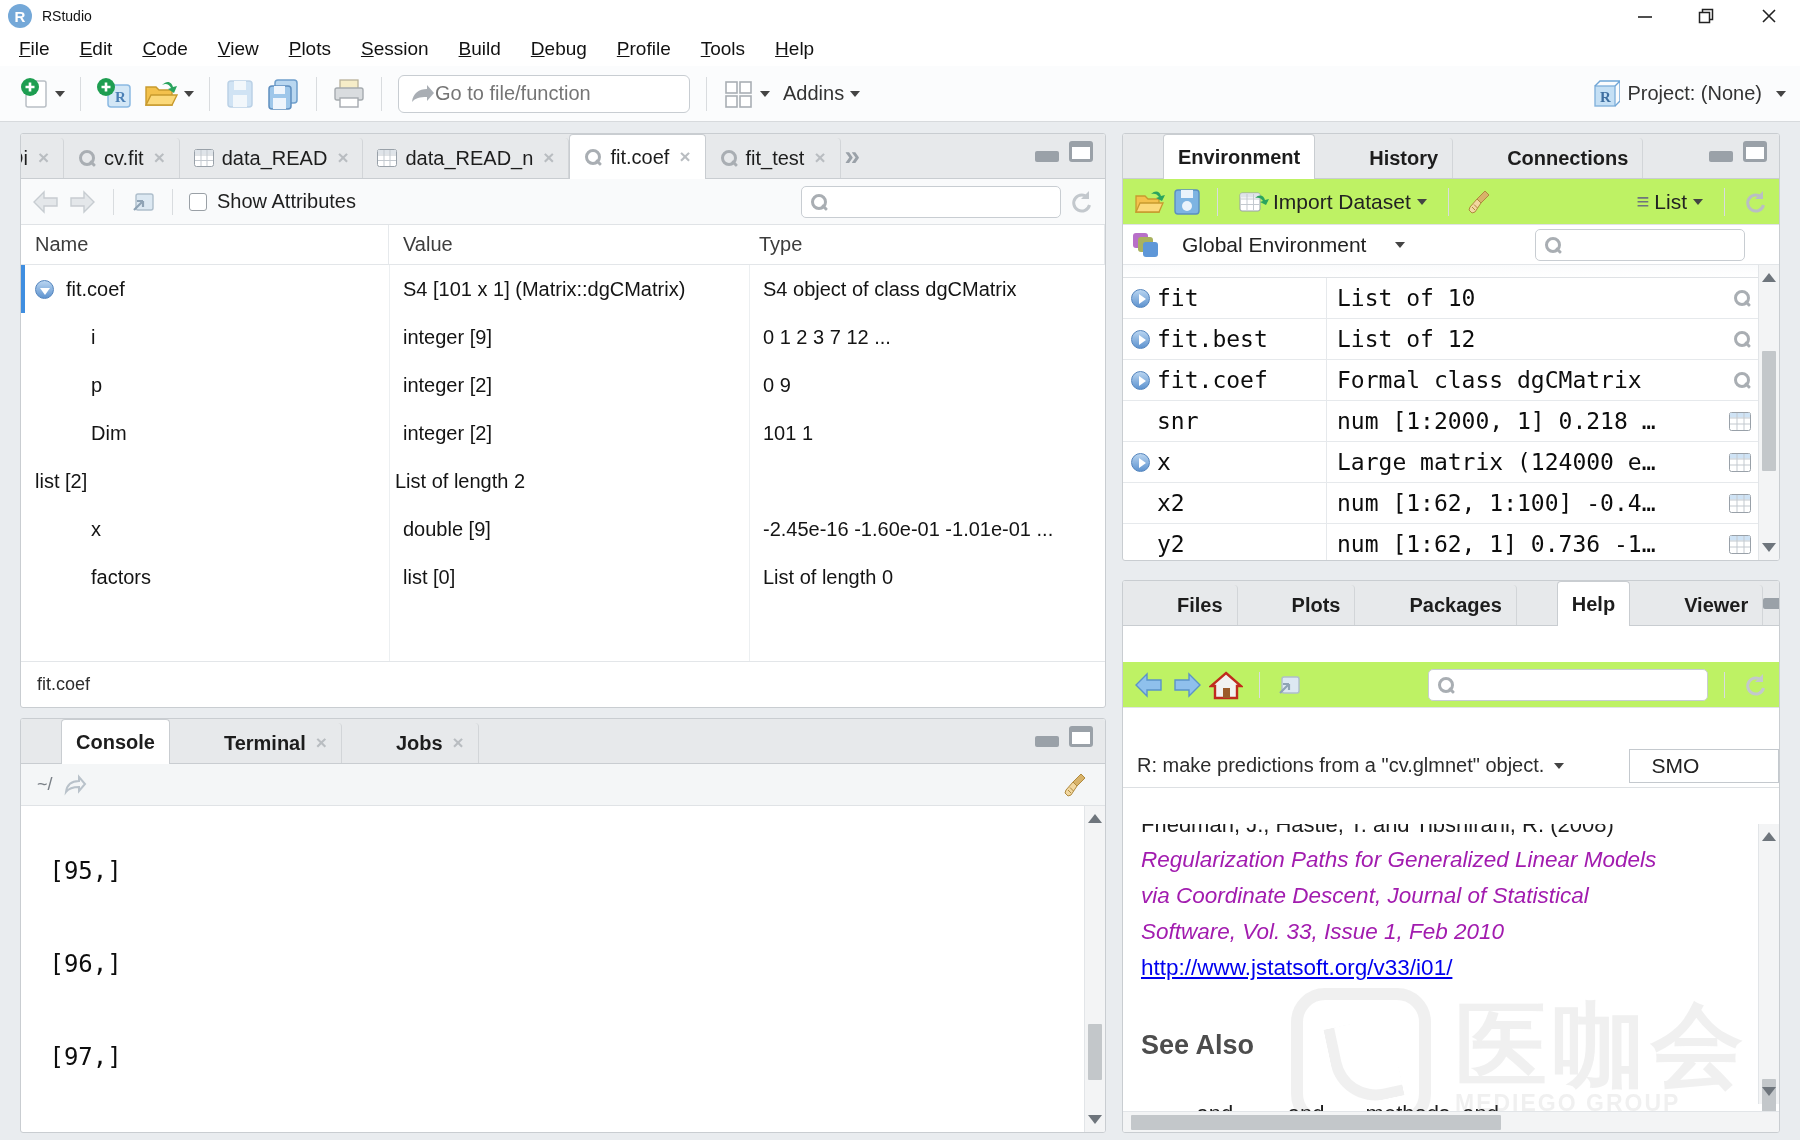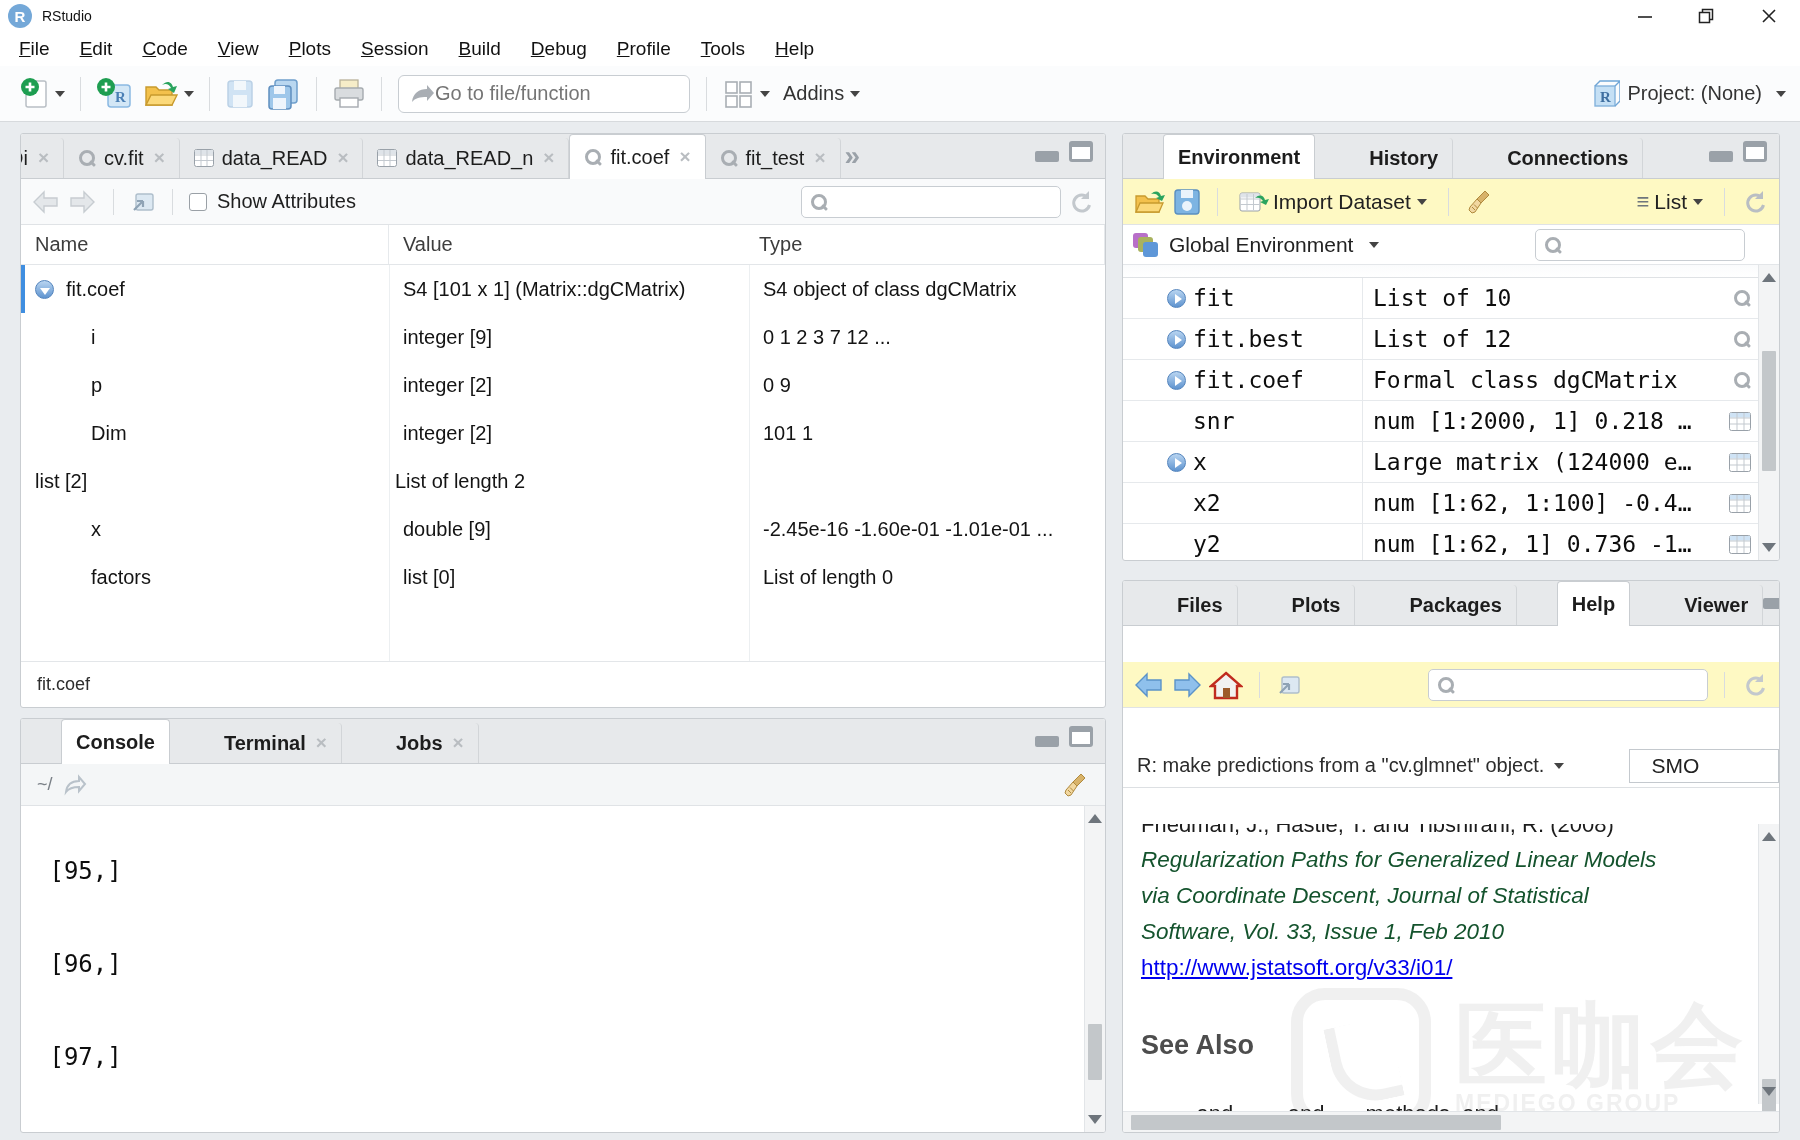--- a/index.html
+++ b/index.html
@@ -28,21 +28,21 @@
   
   .panel { position:absolute; background:#fff; border:1px solid #c9cdd1; border-radius:3px; overflow:hidden; display:flex; flex-direction:column; }
   .tabbar { height:45px; background:#e7e9eb; border-bottom:1px solid #c9cdd1; display:flex; align-items:flex-end; flex:0 0 auto; }
   .tab { height:40px; display:flex; align-items:center; gap:8px; padding:0 14px; border-right:1px solid #d2d5d8; font-size:20px; color:#1d1d1d; background:#e7e9eb; border-top-left-radius:4px; border-top-right-radius:4px; white-space:nowrap; }
   .tab.active { background:#fff; height:45px; border:1px solid #c9cdd1; border-bottom:none; margin-bottom:-1px; }
   .tab .x { color:#b9bdc1; font-size:19px; font-weight:bold; margin-left:2px; }
   .tab.bold { font-weight:bold;margin-left:40px; }
   .panelbtns { margin-left:auto; display:flex; align-items:center; gap:10px; padding:0 12px 10px 0; align-self:center; }
   .pb-min { width:24px; height:11px; background:#9aa1a8; border-radius:2px; margin-top:10px; }
   .pb-max { width:24px; height:21px; border:3px solid #9aa1a8; border-top-width:6px; border-radius:3px; background:#fff; }
-  .ptoolbar { height:46px; background:#fef9c3; border-bottom:1px solid #e0e3e6; display:flex; align-items:center; padding:0 10px; flex:0 0 auto; gap:6px; }
+  .ptoolbar { height:46px; background:#bef264; border-bottom:1px solid #e0e3e6; display:flex; align-items:center; padding:0 10px; flex:0 0 auto; gap:6px; }
   .searchbox { height:32px; border:1px solid #c8cdd2; border-radius:5px; background:#fff; display:flex; align-items:center; padding:0 8px; gap:6px; }
   .searchbox input { border:none; outline:none; width:100%; background:transparent; font-size:18px; font-family:"Liberation Sans",sans-serif; }
 
   
   .mag { position:relative; width:18px; height:18px; flex:0 0 auto; }
   .mag::before { content:""; position:absolute; width:10px; height:10px; border:3px solid #a9aeb3; border-radius:50%; left:1px; top:1px; }
   .mag::after { content:""; position:absolute; width:3px; height:7px; background:#a9aeb3; transform:rotate(-45deg); left:13px; top:11px; border-radius:1px; }
   .exp { width:19px; height:19px; border-radius:50%; background:linear-gradient(#b9d5f1,#5e93cf); border:1px solid #5384bd; position:relative; flex:0 0 auto; }
   .exp::after { content:""; position:absolute; left:7px; top:4px; border-left:7px solid #fff; border-top:5px solid transparent; border-bottom:5px solid transparent; }
   .exp.down::after { left:4px; top:7px; border-top:7px solid #fff; border-left:5px solid transparent; border-right:5px solid transparent; border-bottom:none; }
@@ -73,24 +73,24 @@
   
   #console { left:20px; top:718px; width:1086px; height:415px; }
   .cpath { height:42px; background:#f4f6f7; border-bottom:1px solid #e0e3e6; display:flex; align-items:center; padding:0 16px; gap:10px; flex:0 0 auto; }
   .cpath .p { font-size:18px; color:#7a8087; }
   .cbody { position:relative; flex:1; font-family:"DejaVu Sans Mono","Liberation Mono",monospace; font-size:24px; line-height:31px; padding:0 0 0 14px; overflow:hidden; white-space:pre; }
   .cline.output { color:#0d0d0d; }
   .cline:first-child { margin-top:-12px; }
 
   
   #envpanel { left:1122px; top:133px; width:658px; height:428px; }
-  .scopebar { height:40px; border-bottom:1px solid #e3e6e9; display:flex; align-items:center; padding:0 10px; gap:10px; flex:0 0 auto; }
+  .scopebar { height:40px; border-bottom:1px solid #e3e6e9; display:flex; align-items:center; padding:0 10px; gap:23px; flex:0 0 auto; }
   .scopebar .lbl { font-size:21px; color:#222; }
   .envbody { position:relative; flex:1; overflow:hidden; }
-  .erow { display:flex; align-items:center; height:41px; border-bottom:1px solid #e6e9ec; font-family:"DejaVu Sans Mono","Liberation Mono",monospace; font-size:23px; color:#0d0d0d; position:relative;padding-left:36px; }
+  .erow { display:flex; align-items:center; height:41px; border-bottom:1px solid #e6e9ec; font-family:"DejaVu Sans Mono","Liberation Mono",monospace; font-size:23px; color:#0d0d0d; position:relative; }
   .erow .en { width:204px; display:flex; align-items:center; gap:7px; padding-left:8px; flex:0 0 auto; border-right:1px solid #e6e9ec; height:100%; }
   .erow .ev { flex:1; padding-left:10px; white-space:nowrap; overflow:hidden; }
   .erow .eact { flex:0 0 auto; margin-right:28px; }
   .erow-partial { height:13px; border-bottom:1px solid #dfe2e5; background:linear-gradient(#fafbfc,#fff); }
   .noexp { width:19px; flex:0 0 auto; }
 
   
   .genv { position:relative; width:26px; height:24px; }
   .genv i { position:absolute; width:15px; height:15px; border-radius:3px; }
   .genv .a { left:0; top:0; background:#b86fc9; }
@@ -98,21 +98,21 @@
   .genv .c { left:10px; top:9px; background:#5e97d8; }
 
   
   #helppanel { left:1122px; top:580px; width:658px; height:553px;gap:36px; }
   .htitle { height:44px; border-bottom:1px solid #dde0e3; display:flex; align-items:center; padding-left:14px; flex:0 0 auto; }
   .htitle .t { font-size:20px; color:#2c2c2c; white-space:nowrap; }
   .findbox { margin-left:auto; width:150px; height:34px; border:1px solid #c4c9ce; border-left:1px solid #c4c9ce; display:flex; align-items:center; justify-content:center; flex:0 0 auto; }
   .findbox input { width:90%; border:none; outline:none; font-size:21px; color:#222; text-align:left; padding-left:14px; font-family:"Liberation Sans",sans-serif; }
   .hbody { position:relative; flex:1; overflow:hidden; padding:0 40px 0 18px; }
   .hclip { font-size:22px; color:#1c1c1c; margin-top:-14px; line-height:30px; }
-  .hital { font-style:italic; font-size:22.5px; color:#14532d; line-height:36px; margin-top:2px; width:520px; }
+  .hital { font-style:italic; font-size:22.5px; color:#a21caf; line-height:36px; margin-top:2px; width:520px; }
   .hlink { font-size:22.5px; color:#0000ee; text-decoration:underline; line-height:36px; }
   .hhead { font-size:27px; font-weight:bold; color:#4d4d4d; margin-top:44px; }
   .hsee { font-size:22px; color:#1c1c1c; line-height:38px; margin-top:34px; width:540px; }
   .hsee code { font-family:"DejaVu Sans Mono","Liberation Mono",monospace; font-size:12px; color:#333; }
   .watermark { position:absolute; right:30px; bottom:4px; display:flex; align-items:center; gap:24px; color:rgba(110,110,110,0.10); }
   .wm-logo { width:140px; height:140px; border:12px solid rgba(110,110,110,0.10); border-radius:34px; position:relative; }
   .wm-logo::after { content:""; position:absolute; left:28px; top:22px; width:55px; height:70px; border:11px solid rgba(110,110,110,0.10); border-top:none; border-right:none; border-radius:0 0 0 46px; transform:rotate(-12deg); }
   .wm-cn { font-size:92px; font-weight:bold; letter-spacing:6px; line-height:90px; }
   .wm-en { font-size:23px; font-weight:bold; letter-spacing:2px; }
 

